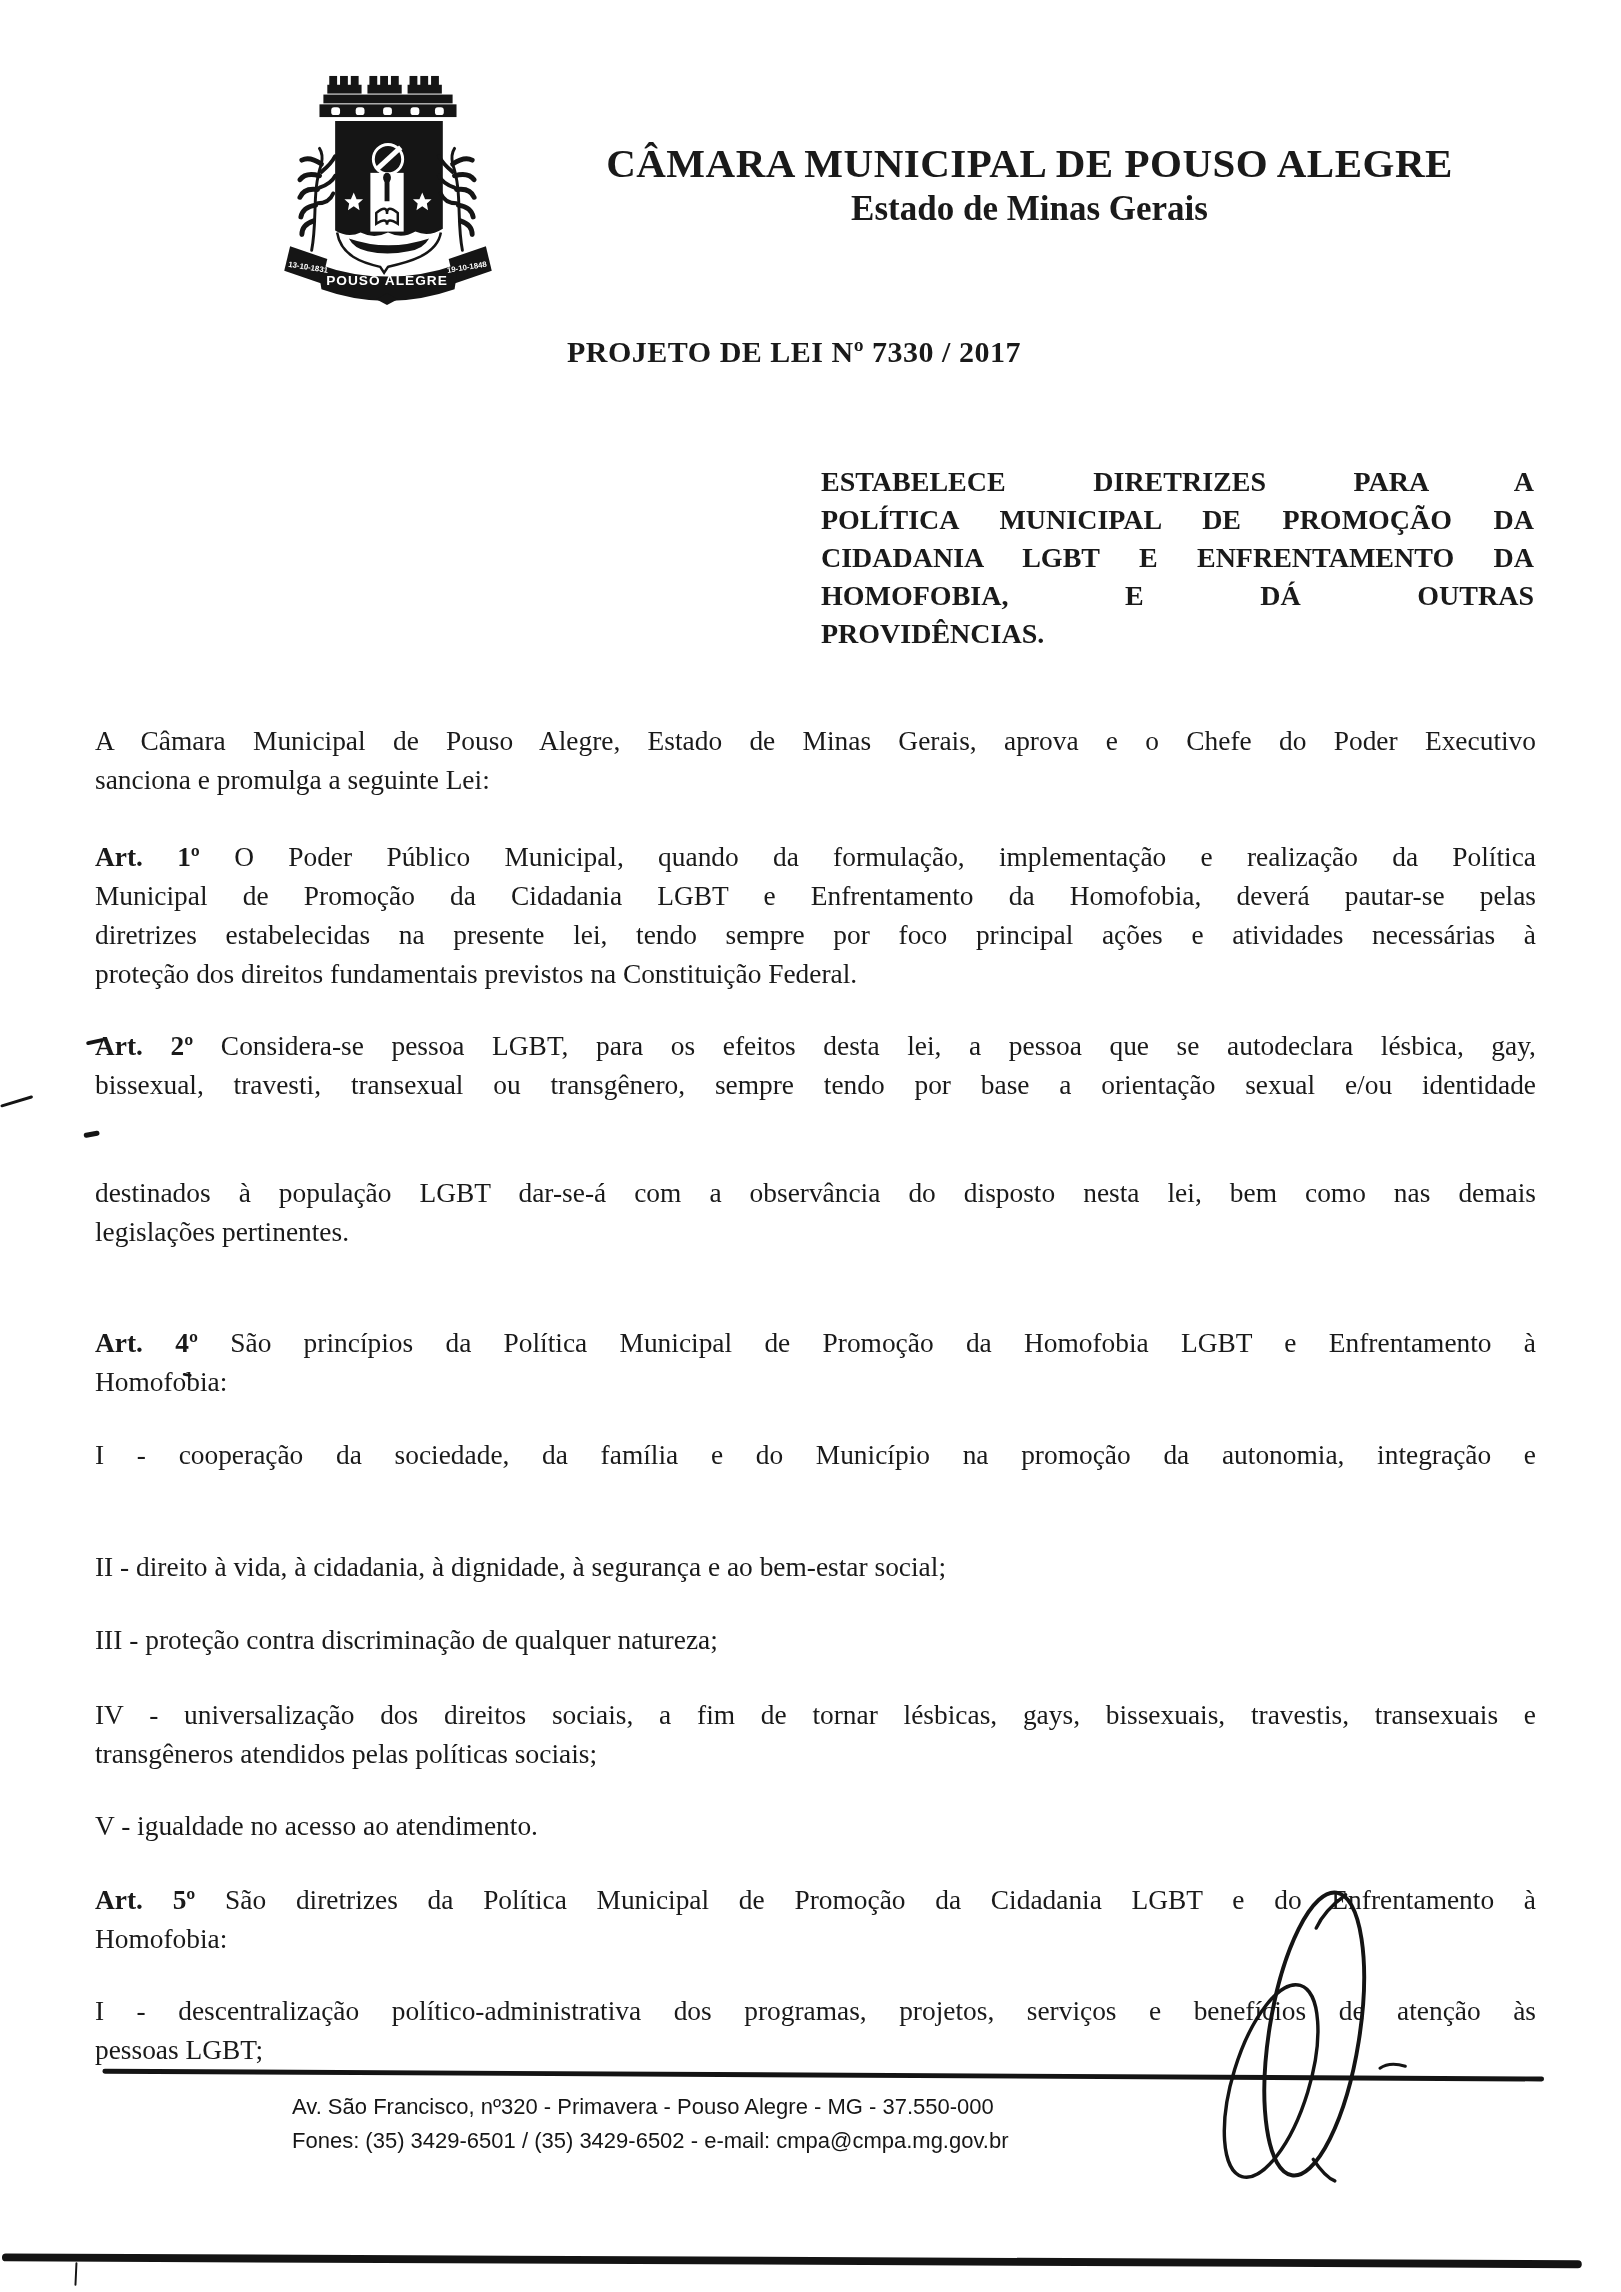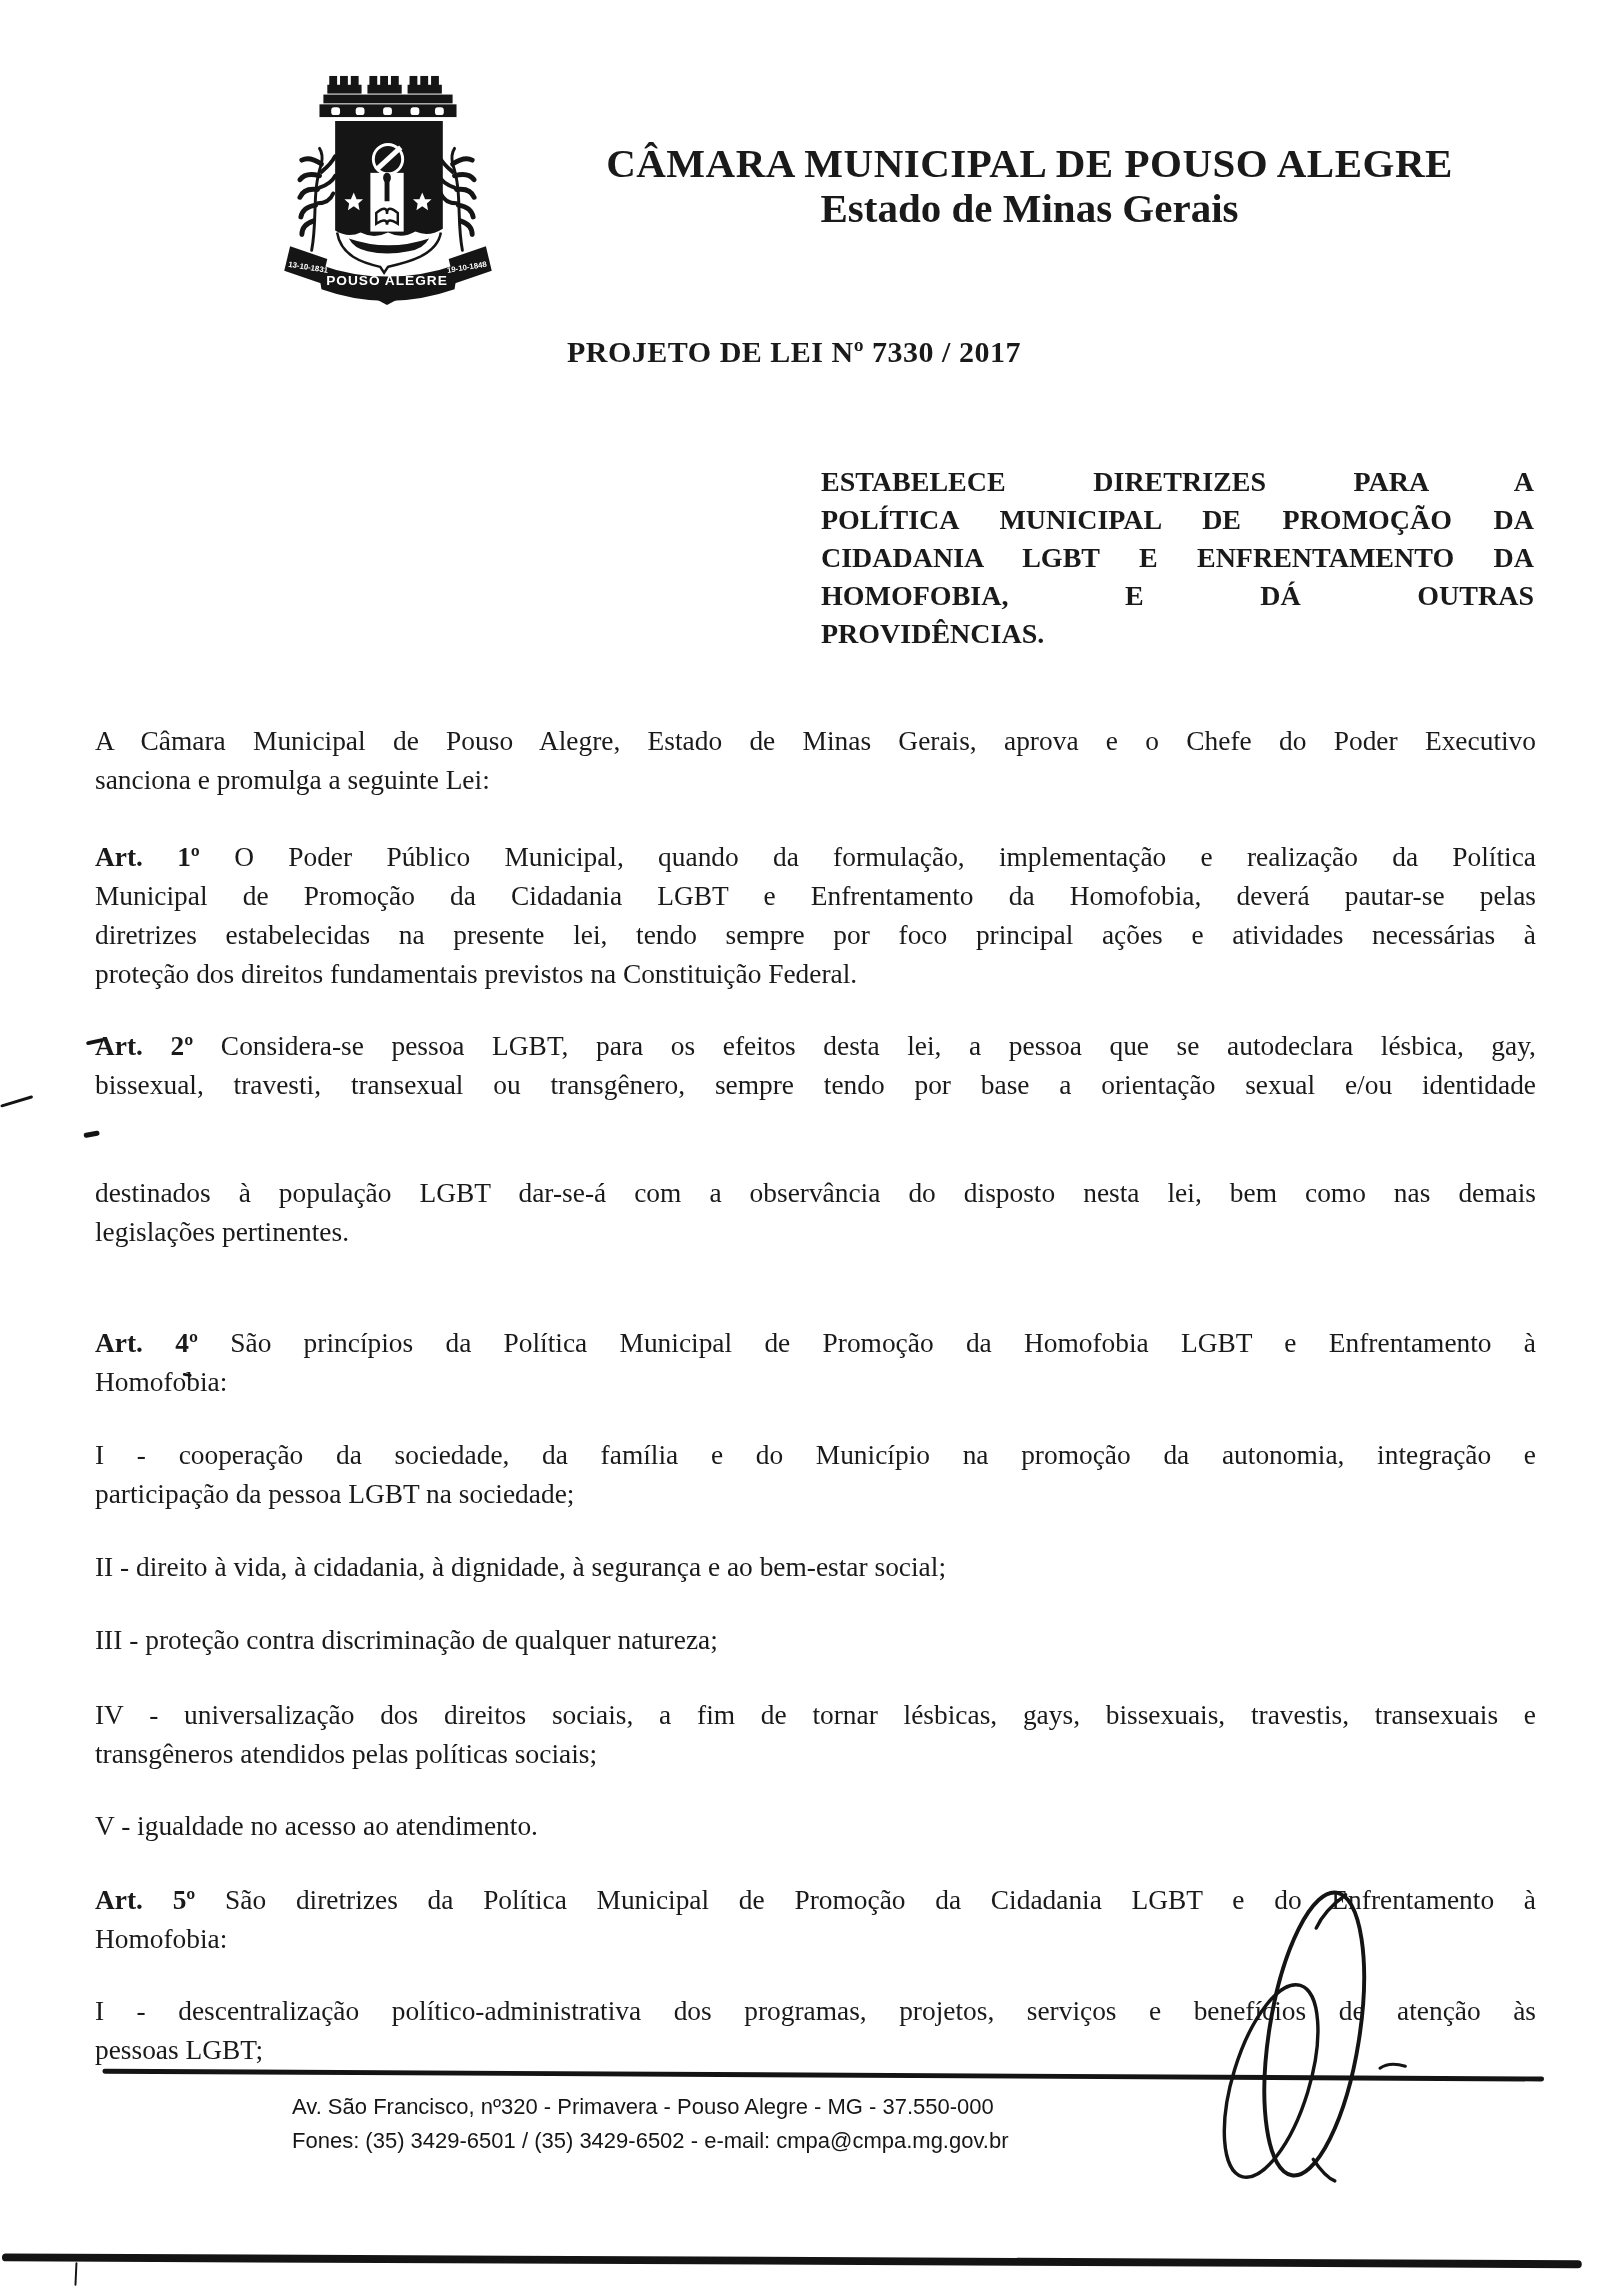--- a/index.html
+++ b/index.html
@@ -7,21 +7,21 @@
     position:relative;
     width:1621px;height:2293px;
     background:#ffffff;
     overflow:hidden;
     font-family:"Liberation Serif", serif;
     color:#1a1a1a;
   }
   
   .hdr{position:absolute;left:564px;top:120px;width:931px;text-align:center;}
   .hdr .org{font-size:41px;font-weight:bold;letter-spacing:0.5px;line-height:47px;margin-top:20px;}
-  .hdr .st{font-size:41px;font-weight:bold;line-height:43px;}
+  .hdr .st{font-size:35px;font-weight:bold;line-height:43px;}
   .doc-title{position:absolute;left:392px;top:335px;width:804px;text-align:center;
     font-size:30px;font-weight:bold;letter-spacing:0.5px;}
   
   .summary{position:absolute;left:821px;top:463px;width:713px;
     font-size:28px;font-weight:bold;line-height:38px;}
   .summary .jl{height:38px;}
   
   .para{position:absolute;left:95px;width:1441px;font-size:27.4px;line-height:39px;}
   .jl{text-align:justify;height:39px;overflow:hidden;}
   .jl::after{content:"";display:inline-block;width:100%;}
@@ -142,21 +142,20 @@
     <div class="ll">legislações pertinentes.</div>
   </div>
 
   <div class="para" style="top:1324px">
     <div class="jl"><b class="lbl">Art. 4º</b> <span>São princípios da Política Municipal de Promoção da Homofobia LGBT e Enfrentamento à</span></div>
     <div class="ll">Homofobia:</div>
   </div>
 
   <div class="para" style="top:1436px">
     <div class="jl">I - cooperação da sociedade, da família e do Município na promoção da autonomia, integração e</div>
-    <div class="ll">participação da pessoa LGBT na sociedade;</div>
   </div>
   <div class="para" style="top:1548px">
     <div class="ll">II - direito à vida, à cidadania, à dignidade, à segurança e ao bem-estar social;</div>
   </div>
   <div class="para" style="top:1621px">
     <div class="ll">III - proteção contra discriminação de qualquer natureza;</div>
   </div>
   <div class="para" style="top:1696px">
     <div class="jl">IV - universalização dos direitos sociais, a fim de tornar lésbicas, gays, bissexuais, travestis, transexuais e</div>
     <div class="ll">transgêneros atendidos pelas políticas sociais;</div>

